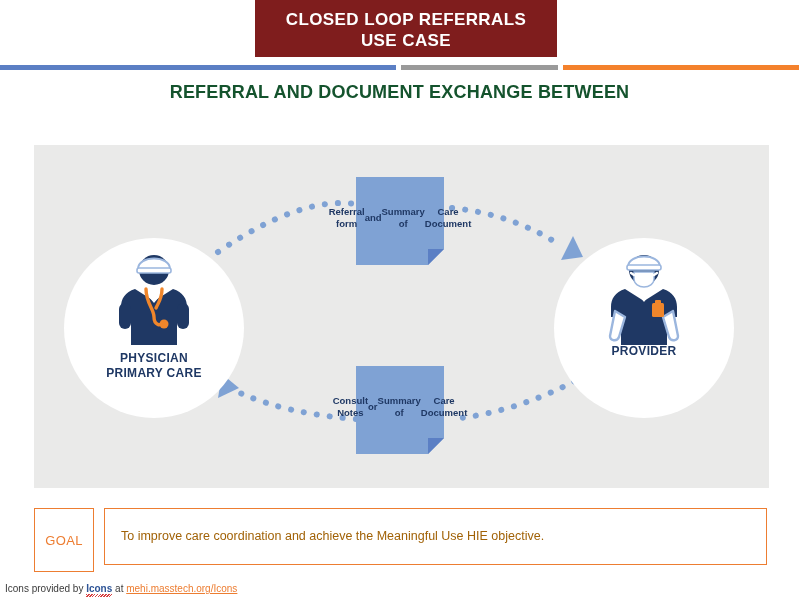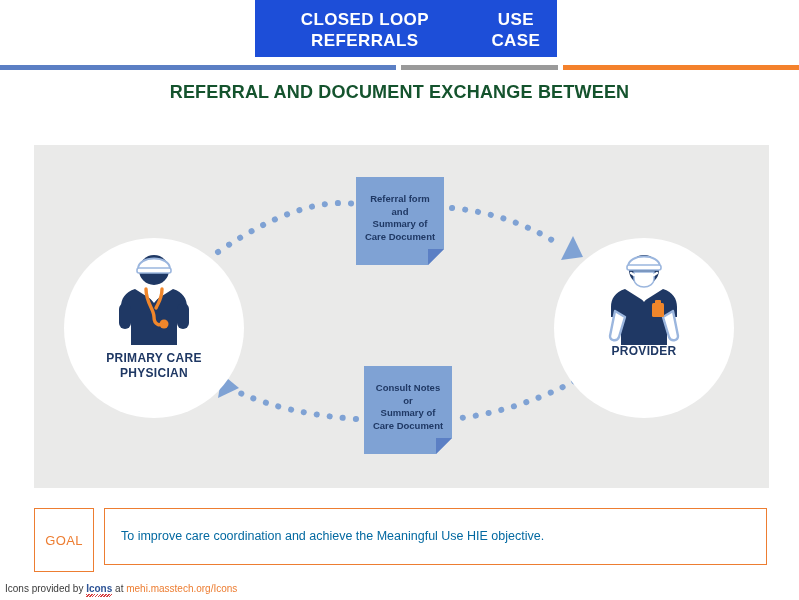--- a/index.html
+++ b/index.html
@@ -16,23 +16,23 @@
     -webkit-font-smoothing: antialiased;
   }
 
   
   .banner {
     position: absolute;
     left: 255px;
     top: 0;
     width: 302px;
     height: 57px;
-    background: #1d4ed8;
+    background: #7f1d1d;
     display: flex;
-    flex-direction: row;
+    flex-direction: column;
     align-items: center;
     justify-content: center;
     box-sizing: border-box;
     padding-top: 2px;
   }
   .banner-line {
     color: #ffffff;
     font-size: 17px;
     font-weight: bold;
     letter-spacing: 0.4px;
@@ -106,30 +106,29 @@
   .fig-left  { left: 99px;  top: 245px; }
   .fig-right { left: 589px; top: 245px; }
 
   
   .doc {
     position: absolute;
     width: 88px;
     height: 88px;
   }
   .doc-top    { left: 356px; top: 177px; }
-  .doc-bottom { left: 364px; top: 366px; text-decoration: underline; }
+  .doc-bottom { left: 356px; top: 366px; text-decoration: underline; }
   .doc svg { display: block; }
   .doc-text {
     position: absolute;
     left: 0;
     top: 0;
     width: 88px;
     height: 88px;
     display: flex;
-    flex-direction: column;
     align-items: center;
     justify-content: center;
     color: #1F3864;
     font-size: 9.5px;
     font-weight: bold;
     line-height: 12.5px;
     text-align: center;
     box-sizing: border-box;
     padding-bottom: 6px;
   }
@@ -167,21 +166,21 @@
     top: 508px;
     width: 663px;
     height: 57px;
     border: 1px solid #ED7D31;
     box-sizing: border-box;
     display: flex;
     align-items: center;
     background: #ffffff;
   }
   .goal-text {
-    color: #0369a1;
+    color: #a16207;
     font-size: 12.5px;
     padding-left: 16px;
     line-height: 17px;
   }
 
   
   .attrib {
     position: absolute;
     left: 5px;
     top: 583px;
@@ -203,20 +202,21 @@
     right: 0;
     bottom: -3px;
     height: 3px;
     background:
       repeating-linear-gradient(135deg,
         #D64040 0px, #D64040 1px,
         transparent 1px, transparent 2px);
   }
   .attrib .link {
     color: #ED7D31;
+    text-decoration: underline;
   }
 </style>
 </head>
 <body>
 
 <div class="banner">
   <div class="banner-line">CLOSED LOOP REFERRALS</div>
   <div class="banner-line">USE CASE</div>
 </div>
 
@@ -256,22 +256,22 @@
   <path d="M 44 45 L 55 58 L 66 45 L 60 42 L 55 48 L 50 42 Z" fill="#FFFFFF"></path>
 
   <rect x="20" y="58" width="12" height="26" rx="6" fill="#1F3864"></rect>
   <rect x="78" y="58" width="12" height="26" rx="6" fill="#1F3864"></rect>
 
   <path d="M 47 44 C 47 58, 55 64, 55 72 C 55 80, 62 82, 64 77" fill="none" stroke="#F0862B" stroke-width="3.4" stroke-linecap="round"></path>
   <path d="M 63 44 C 63 54, 59 58, 57 63" fill="none" stroke="#F0862B" stroke-width="3.4" stroke-linecap="round"></path>
   <circle cx="65" cy="79" r="4.5" fill="#F0862B"></circle>
 </svg>
 <div class="node-label node-label-left">
+  <div>PHYSICIAN</div>
   <div>PRIMARY CARE</div>
-  <div>PHYSICIAN</div>
 </div>
 
 <div class="node-circle node-right"></div>
 <svg class="node-figure fig-right" viewBox="0 0 110 110" xmlns="http://www.w3.org/2000/svg">
 
   <circle cx="55" cy="25" r="15" fill="#1F3864"></circle>
 
   <path d="M 39 22 C 39 8, 71 8, 71 22 Z" fill="#FFFFFF" stroke="#9BB6DE" stroke-width="2"></path>
   <rect x="38" y="20" width="34" height="5" rx="2" fill="#FFFFFF" stroke="#9BB6DE" stroke-width="1.6"></rect>
 

